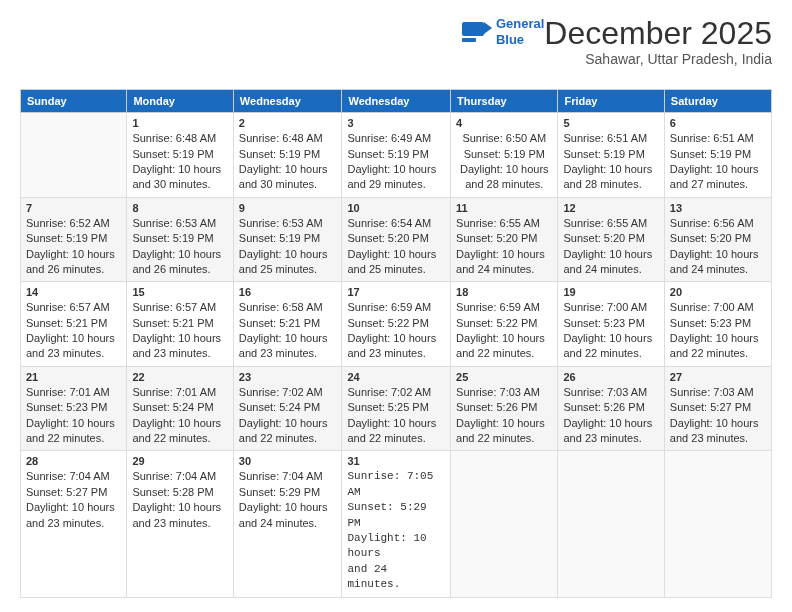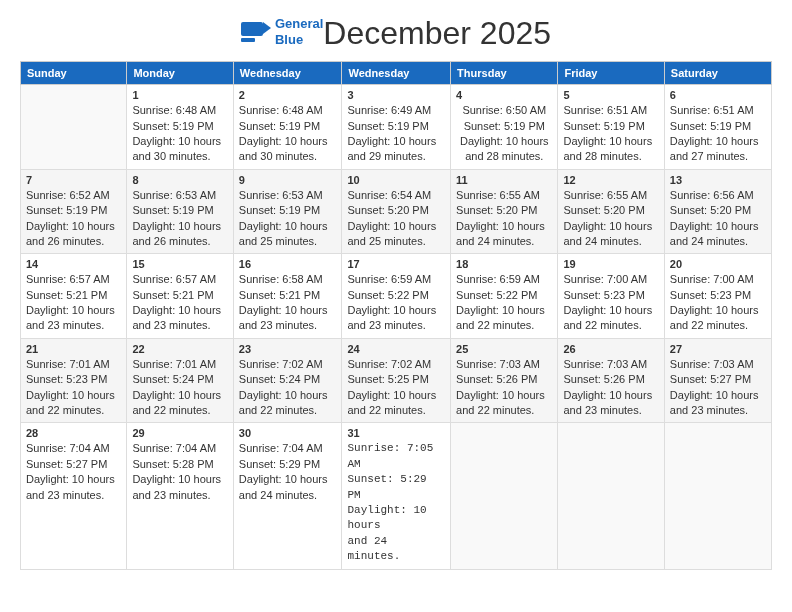--- a/index.html
+++ b/index.html
@@ -11,23 +11,23 @@
       overflow: hidden;
     }
     .page {
       width: 792px;
       height: 612px;
       padding: 16px 20px;
       background: #fff;
     }
     .header {
       display: flex;
-      justify-content: center;
+      justify-content: flex-end;
       align-items: flex-start;
-      margin-bottom: 10px;
+      margin-bottom: 22px;
     }
     .logo {
       display: flex;
       align-items: center;
       gap: 4px;
     }
     .logo-text {
       font-size: 13px;
       font-weight: bold;
       color: #333;
@@ -102,20 +102,21 @@
         <polygon points="22,4 30,10 22,16" fill="#1a6abf"></polygon>
         <rect x="0" y="20" width="14" height="4" rx="1" fill="#1a6abf"></rect>
       </svg>
       <div class="logo-text">
         <div><span>General</span></div>
         <div><span>Blue</span></div>
       </div>
     </div>
     <div class="title-block">
       <div class="month-title">December 2025</div>
+      <div class="location-title">Sahawar, Uttar Pradesh, India</div>
     </div>
   </div>
 
   <table class="calendar">
     <thead>
       <tr>
       <th>Sunday</th>
           <th>Monday</th>
           <th>Wednesday</th>
           <th>Wednesday</th>

